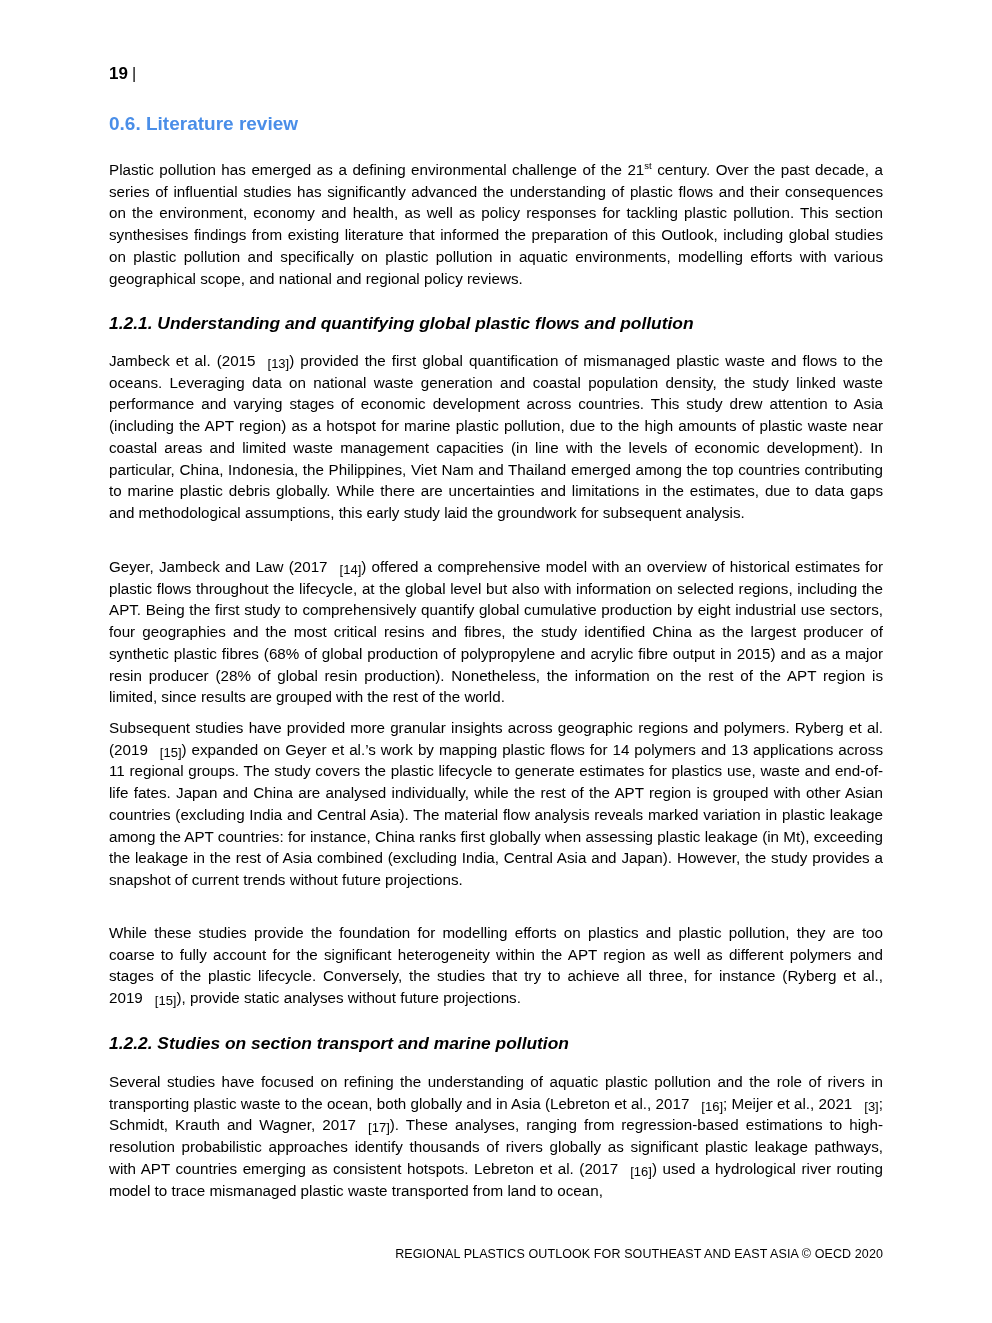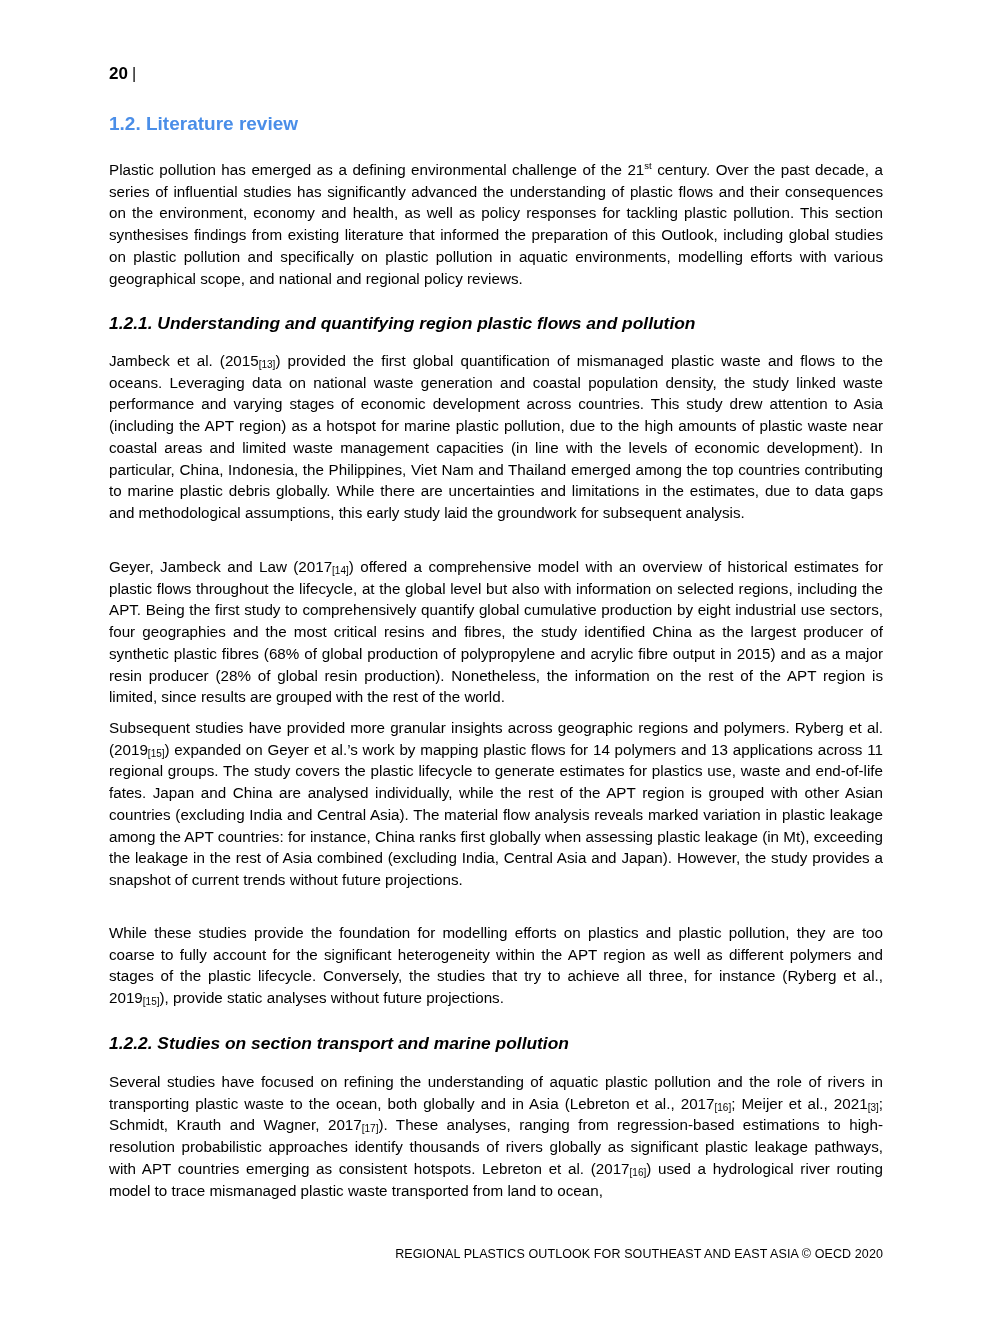--- a/index.html
+++ b/index.html
@@ -4,35 +4,35 @@
 <style>
   html, body { margin: 0; padding: 0; background: #ffffff; }
   body { width: 992px; height: 1323px; position: relative; overflow: hidden;
          font-family: "Liberation Sans", sans-serif; color: #000; }
   .page-num { position: absolute; left: 109px; top: 64px; font-size: 17px; font-weight: bold; }
   .page-num .bar { font-weight: normal; font-size: 16px; margin-left: 4px; color: #000; }
   .content { position: absolute; left: 109px; top: 0; width: 774px; }
   h2.section-title { position: absolute; top: 113px; left: 0; margin: 0; font-size: 19px; font-weight: bold; color: #4a8ee8; white-space: nowrap; }
   h3.sub { margin: 0; font-size: 17.4px; font-weight: bold; font-style: italic; color: #000; position: absolute; left: 0; white-space: nowrap; }
   p.para { margin: 0; font-size: 15.2px; line-height: 21.7px; text-align: justify; position: absolute; left: 0; width: 774px; }
-  sub.ref { font-size: 10px; vertical-align: -2px; line-height: 0; }
+  sub.ref { font-size: 13px; vertical-align: -2px; line-height: 0; margin-left: 12px; }
   sup.ord { font-size: 9.5px; vertical-align: 6px; line-height: 0; }
   .footer { position: absolute; right: 109px; top: 1247px; font-size: 12.5px; color: #000; letter-spacing: 0.1px; }
 </style>
 </head>
 <body>
 
-<div class="page-num"><span>20</span><span class="bar">|</span></div>
+<div class="page-num"><span>19</span><span class="bar">|</span></div>
 
 <div class="content">
-  <h2 class="section-title">1.2. Literature review</h2>
+  <h2 class="section-title">0.6. Literature review</h2>
 
   <p class="para" style="top:159px;"><span>Plastic pollution has emerged as a defining environmental challenge of the 21</span><sup class="ord">st</sup><span> century. Over the past decade, a series of influential studies has significantly advanced the understanding of plastic flows and their consequences on the environment, economy and health, as well as policy responses for tackling plastic pollution. This section synthesises findings from existing literature that informed the preparation of this Outlook, including global studies on plastic pollution and specifically on plastic pollution in aquatic environments, modelling efforts with various geographical scope, and national and regional policy reviews.</span></p>
 
-  <h3 class="sub" style="top:313px;">1.2.1. Understanding and quantifying region plastic flows and pollution</h3>
+  <h3 class="sub" style="top:313px;">1.2.1. Understanding and quantifying global plastic flows and pollution</h3>
 
   <p class="para" style="top:350px;"><span>Jambeck et al. (2015</span><sub class="ref">[13]</sub><span>) provided the first global quantification of mismanaged plastic waste and flows to the oceans. Leveraging data on national waste generation and coastal population density, the study linked waste performance and varying stages of economic development across countries. This study drew attention to Asia (including the APT region) as a hotspot for marine plastic pollution, due to the high amounts of plastic waste near coastal areas and limited waste management capacities (in line with the levels of economic development). In particular, China, Indonesia, the Philippines, Viet Nam and Thailand emerged among the top countries contributing to marine plastic debris globally. While there are uncertainties and limitations in the estimates, due to data gaps and methodological assumptions, this early study laid the groundwork for subsequent analysis.</span></p>
 
   <p class="para" style="top:556px;"><span>Geyer, Jambeck and Law (2017</span><sub class="ref">[14]</sub><span>) offered a comprehensive model with an overview of historical estimates for plastic flows throughout the lifecycle, at the global level but also with information on selected regions, including the APT. Being the first study to comprehensively quantify global cumulative production by eight industrial use sectors, four geographies and the most critical resins and fibres, the study identified China as the largest producer of synthetic plastic fibres (68% of global production of polypropylene and acrylic fibre output in 2015) and as a major resin producer (28% of global resin production). Nonetheless, the information on the rest of the APT region is limited, since results are grouped with the rest of the world.</span></p>
 
   <p class="para" style="top:717px;"><span>Subsequent studies have provided more granular insights across geographic regions and polymers. Ryberg et al. (2019</span><sub class="ref">[15]</sub><span>) expanded on Geyer et al.’s work by mapping plastic flows for 14 polymers and 13 applications across 11 regional groups. The study covers the plastic lifecycle to generate estimates for plastics use, waste and end-of-life fates. Japan and China are analysed individually, while the rest of the APT region is grouped with other Asian countries (excluding India and Central Asia). The material flow analysis reveals marked variation in plastic leakage among the APT countries: for instance, China ranks first globally when assessing plastic leakage (in Mt), exceeding the leakage in the rest of Asia combined (excluding India, Central Asia and Japan). However, the study provides a snapshot of current trends without future projections.</span></p>
 
   <p class="para" style="top:922px;"><span>While these studies provide the foundation for modelling efforts on plastics and plastic pollution, they are too coarse to fully account for the significant heterogeneity within the APT region as well as different polymers and stages of the plastic lifecycle. Conversely, the studies that try to achieve all three, for instance (Ryberg et al., 2019</span><sub class="ref">[15]</sub><span>), provide static analyses without future projections.</span></p>
 
   <h3 class="sub" style="top:1033px;">1.2.2. Studies on section transport and marine pollution</h3>

